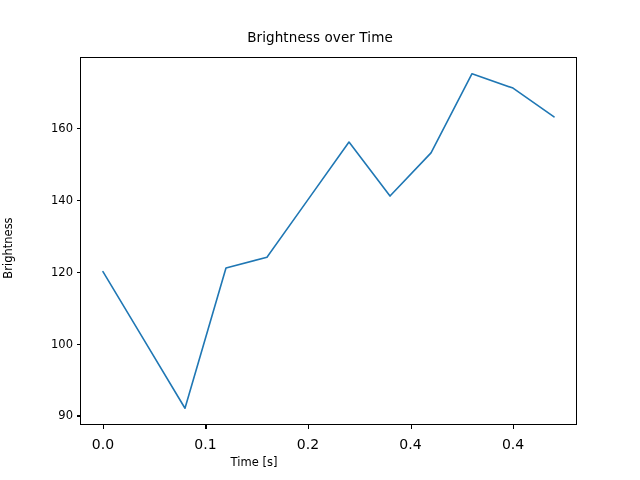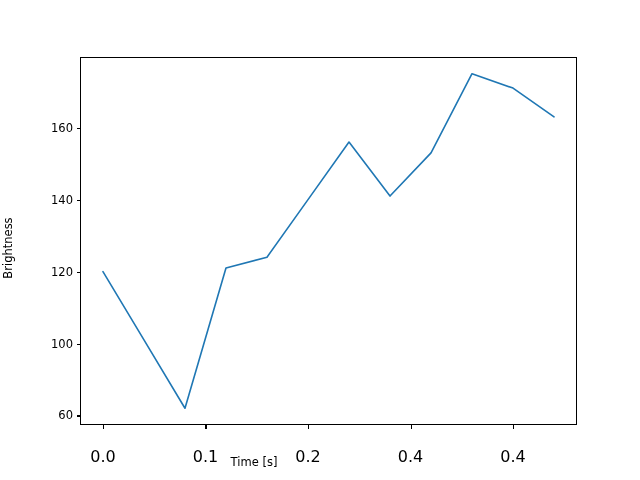--- a/index.html
+++ b/index.html
@@ -59,22 +59,22 @@
   }
   #ytick-labels {
     position: absolute;
     left: 0px;
     top: 0px;
     width: 73px;
     height: 480px;
   }
   .tick-label-x {
     position: absolute;
-    top: 447px;
-    font-size: 16px;
+    top: 436px;
+    font-size: 14px;
     color: #000000;
     transform: translateX(-50%);
     white-space: nowrap;
   }
   #xlabel {
     position: absolute;
     left: 0;
     top: 455px;
     width: 508px;
     text-align: center;
@@ -105,29 +105,30 @@
     width: 1.1px;
     background: #000000;
     top: 425px;
   }
 </style>
 </head>
 <body>
 
 <div id="figure">
 
+  <div id="chart-title">Brightness over Time</div>
 
   <div id="axes-frame"></div>
 
   <svg id="plot-svg" viewBox="0 0 497 368" preserveAspectRatio="none">
     <polyline id="data-line" fill="none" stroke="#1f77b4" stroke-width="1.6" stroke-linejoin="round" stroke-linecap="round" points="22.96,214.58 63.97,282.92 104.98,351.27 145.98,210.98 186.99,200.19 228.00,142.63 269.00,85.08 310.01,139.03 351.02,95.87 392.02,16.73 433.03,31.12 474.04,59.89"></polyline>
   </svg>
 
   <div id="ytick-labels">
-      <div class="tick-label-y" style="top: 415.467px;">60</div>
+      <div class="tick-label-y" style="top: 415.467px;">90</div>
       <div class="tick-label-y" style="top: 343.522px; margin-left: 44px;">100</div>
       <div class="tick-label-y" style="top: 271.577px; margin-left: 21px;">120</div>
       <div class="tick-label-y" style="top: 199.631px;">140</div>
       <div class="tick-label-y" style="top: 127.686px;">160</div>
     </div>
   <div id="ytick-marks">
       <div class="tickmark-y" style="top: 415.467px;"></div>
       <div class="tickmark-y" style="top: 343.522px;"></div>
       <div class="tickmark-y" style="top: 271.577px;"></div>
       <div class="tickmark-y" style="top: 199.631px;"></div>

